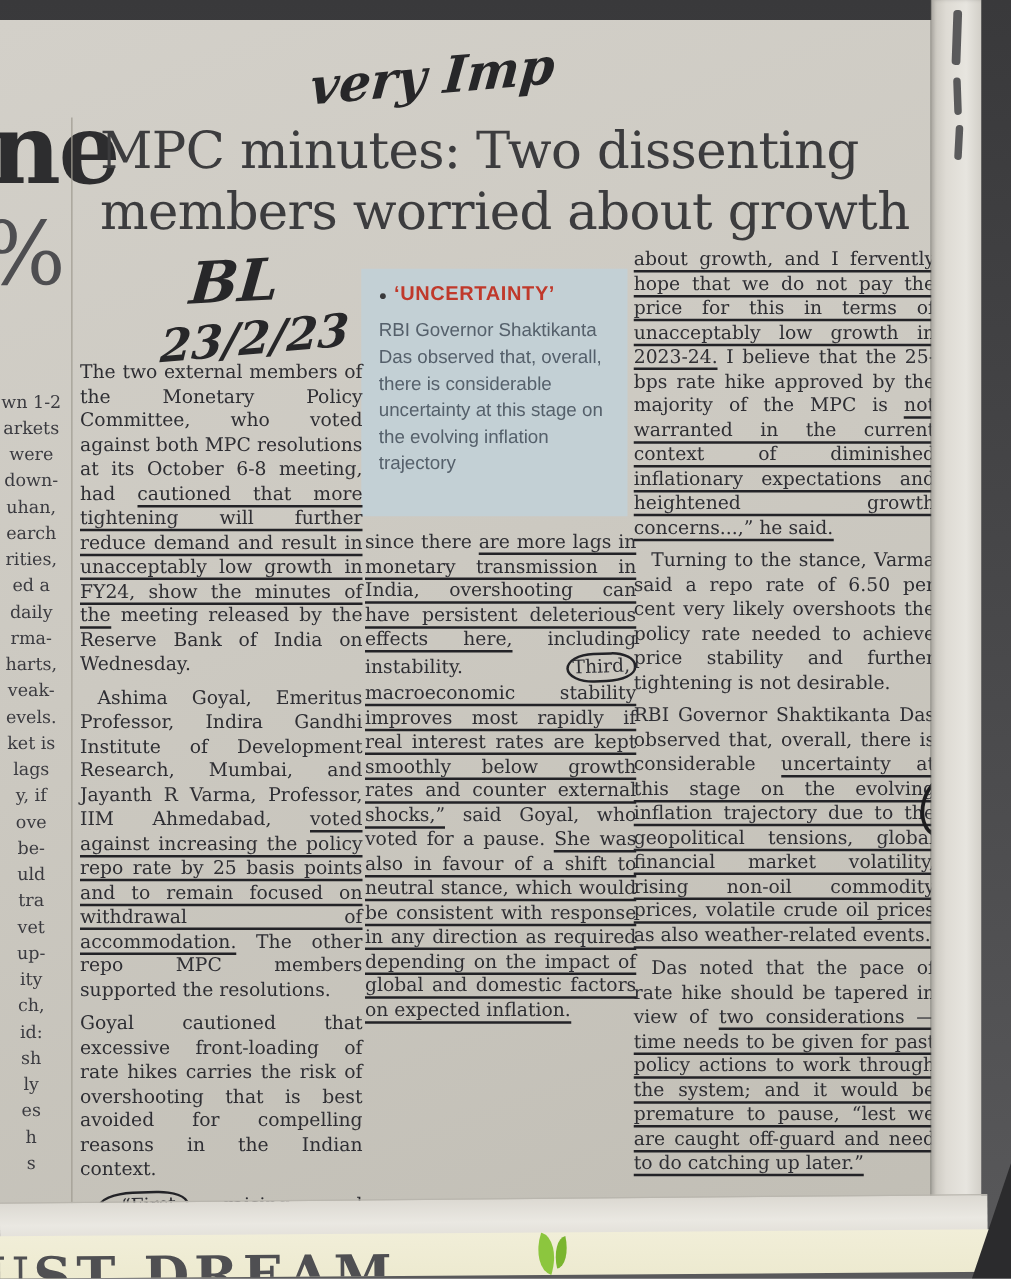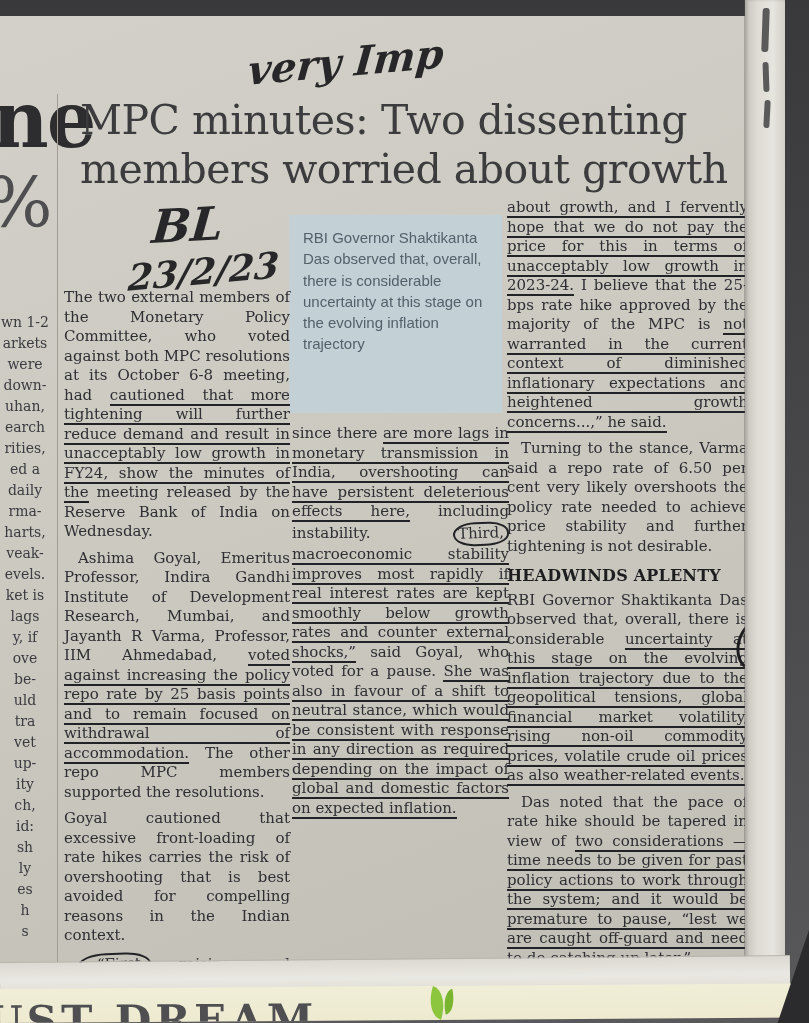--- a/index.html
+++ b/index.html
@@ -150,36 +150,38 @@
 
   <div class="hand hand-top">very Imp</div>
 
   <h1 class="headline" style="margin:4px;">MPC minutes: Two dissenting members worried about growth</h1>
 
 
   <div class="hand hand-bl">BL</div>
   <div class="hand hand-date">23/2/23</div>
 
   <div class="ubox">
+    <div class="ubox-title">
+      <span class="ubox-bullet">●</span><span>‘UNCERTAINTY’</span>
+    </div>
     <div class="ubox-body">RBI Governor Shaktikanta Das observed that, overall, there is considerable uncertainty at this stage on the evolving inflation trajectory</div>
   </div>
 
   <div class="col col1">
       <p class="para"><span>The two external members of the Monetary Policy Committee, who voted against both MPC resolutions at its October 6-8 meeting, had </span><span class="hl">cautioned that more tightening will further reduce demand and result in unacceptably low growth in FY24, show the minutes of the</span><span> meeting released by the Reserve Bank of India on Wednesday.</span></p>
       <p class="para indent"><span>Ashima Goyal, Emeritus Professor, Indira Gandhi Institute of Development Research, Mumbai, and Jayanth R Varma, Professor, IIM Ahmedabad, </span><span class="hl">voted against increasing the policy repo rate by 25 basis points and to remain focused on withdrawal of accommodation.</span><span> The other repo MPC members supported the resolutions.</span></p>
       <p class="para"><span>Goyal cautioned that excessive front-loading of rate hikes carries the risk of overshooting that is best avoided for compelling reasons in the Indian context.</span></p>
       <p class="para indent"><span class="circ">“First,</span><span> raising real policy rates to reduce demand has a </span></p>
     </div>
   <div class="col col2">
       <p class="para"><span>since there </span><span class="hl">are more lags in monetary transmission in India, overshooting can have persistent deleterious effects here,</span><span> including instability. </span><span class="circ">Third,</span><span> </span><span class="hl">macroeconomic stability improves most rapidly if real interest rates are kept smoothly below growth rates and counter external shocks,”</span><span> said Goyal, who voted for a pause. </span><span class="hl">She was also in favour of a shift to neutral stance, which would be consistent with response in any direction as required depending on the impact of global and domestic factors on expected inflation.</span></p>
     </div>
   <div class="col col3">
       <p class="para bracket-right"><span class="hl">about growth, and I fervently hope that we do not pay the price for this in terms of unacceptably low growth in 2023-24.</span><span> I believe that the 25-bps rate hike approved by the majority of the MPC is </span><span class="hl">not warranted in the current context of diminished inflationary expectations and heightened growth concerns...,” he said.</span></p>
       <p class="para indent bracket-right"><span>Turning to the stance, Varma said a repo rate of 6.50 per cent very likely overshoots the policy rate needed to achieve price stability and further tightening is not desirable.</span></p>
-      <div class="subhead">HEADWINDS APLENTY</div>
       <p class="para bracket-right"><span>RBI Governor Shaktikanta Das observed that, overall, there is considerable </span><span class="hl">uncertainty at this stage on the evolving inflation trajectory due to the geopolitical tensions, global financial market volatility, rising non-oil commodity prices, volatile crude oil prices as also weather-related events.</span></p>
       <p class="para indent bracket-right"><span>Das noted that the pace of rate hike should be tapered in view of </span><span class="hl">two considerations —</span><span> </span><span class="hl">time needs to be given for past policy actions to work through the system; and it would be premature to pause, “lest we are caught off-guard and need to do catching up later.”</span></p>
     </div>
 
   <div class="omark omark1"></div>
   <div class="omark omark2"></div>
 </div>
 
 <div class="crease"></div>
 <div class="white-edge"></div>

